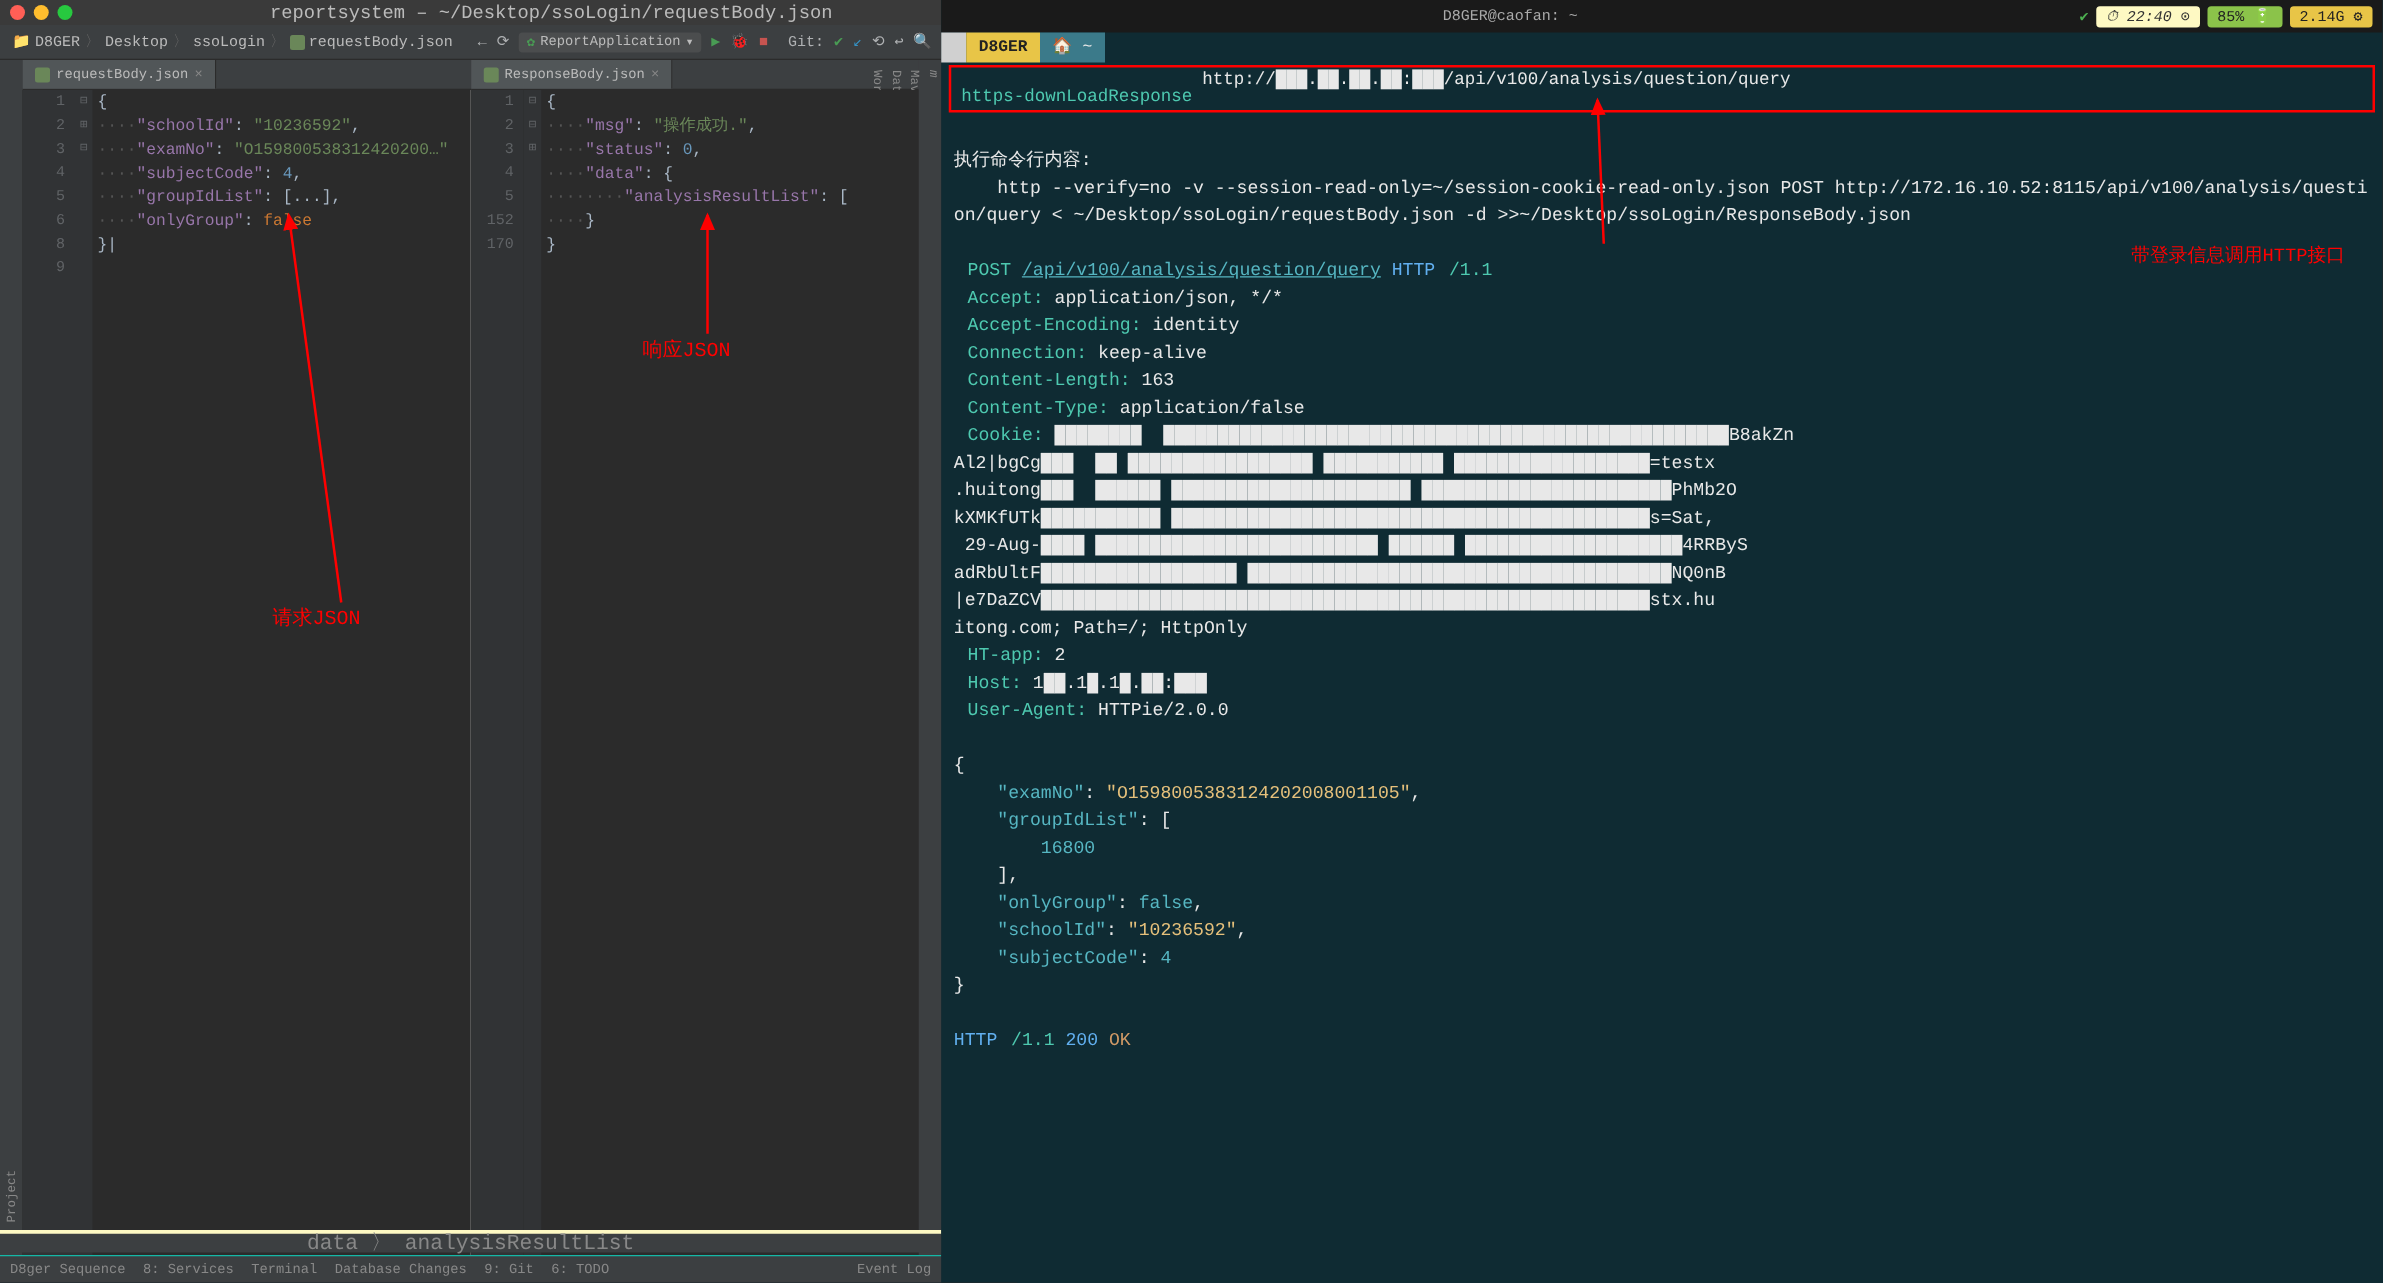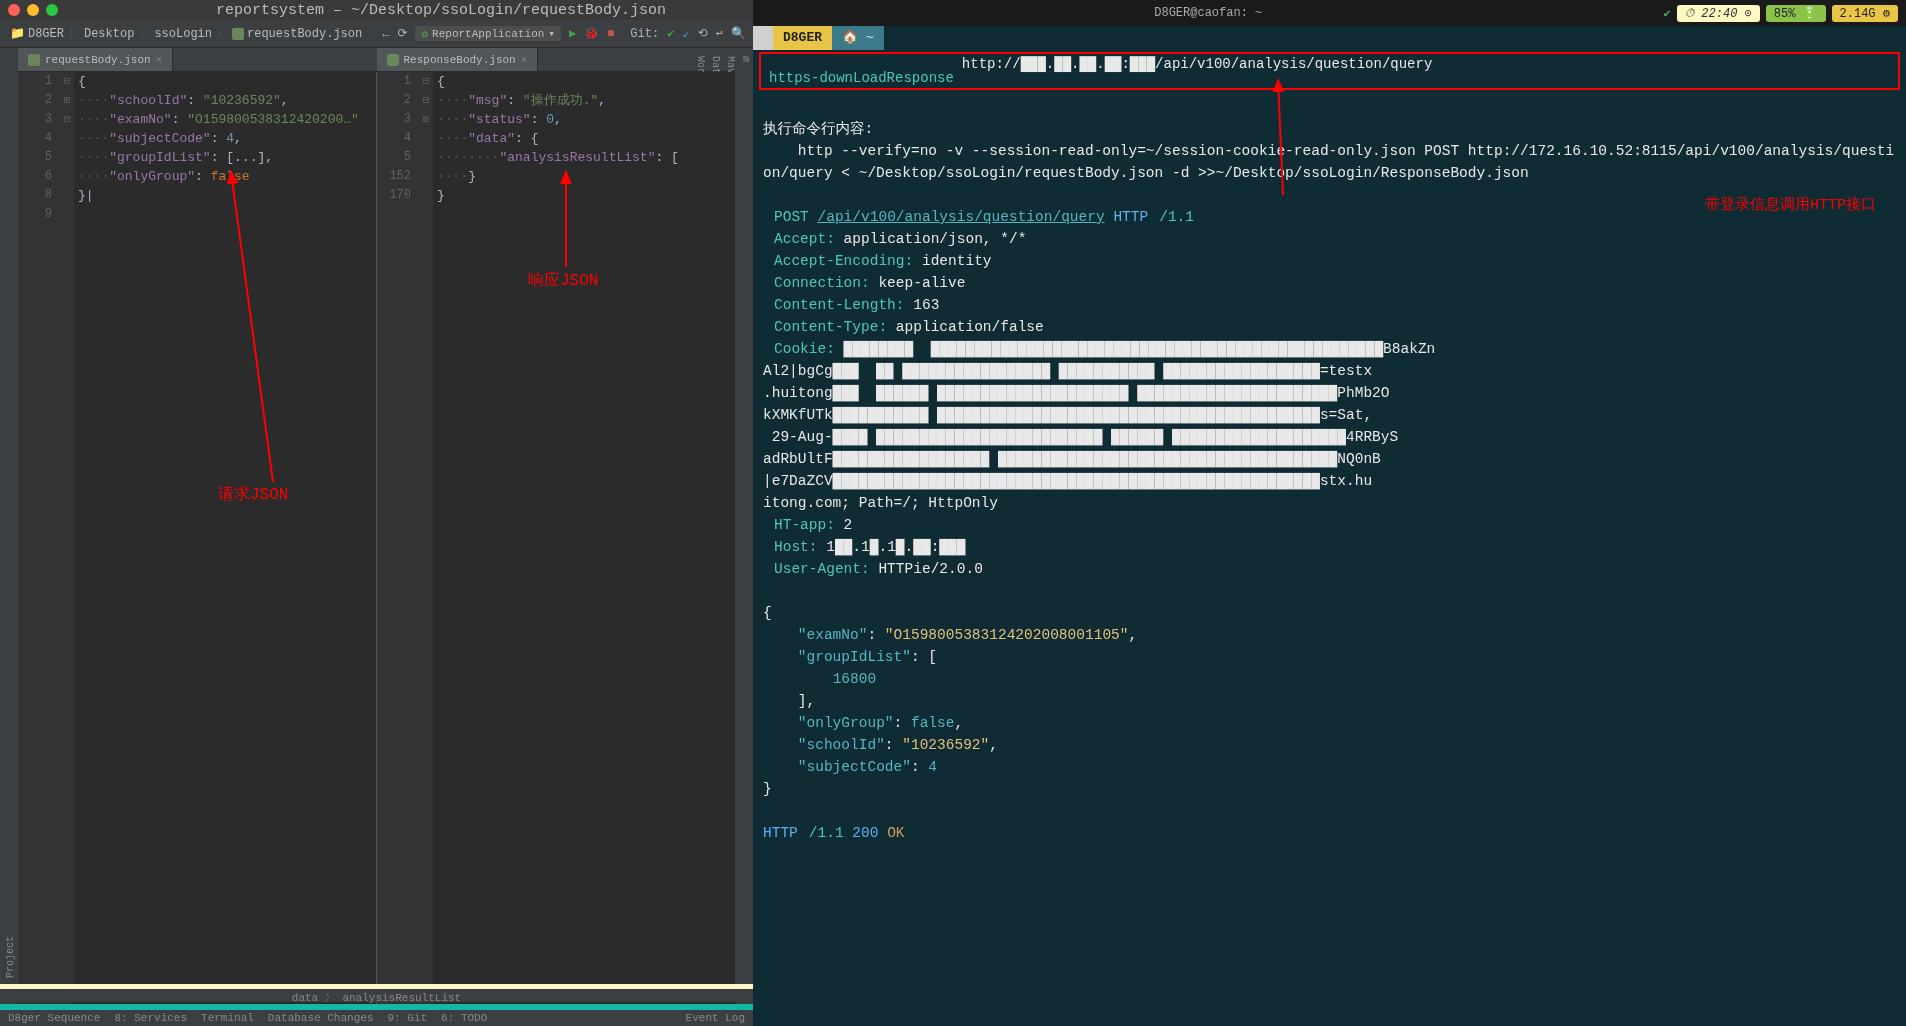--- a/index.html
+++ b/index.html
@@ -65,26 +65,26 @@
   background: #3c3f41; font-size: 10px; color: #888;
   writing-mode: vertical-rl; display: flex; flex-direction: column;
 }
 .sidebar-strip-left { left: 0; }
 .sidebar-strip-right { right: 0; }
 .vstrip-item { padding: 8px 2px; transform: rotate(180deg); }
 .vstrip-item-r { padding: 8px 2px; }
 .annotation { position: absolute; color: #ff0000; font-size: 16px; font-weight: 500; pointer-events: none; }
 .arrow-svg { position: absolute; pointer-events: none; }
 .bottom-status {
-  height: 22px; background: #3c3f41; border-top: 6px solid #14b8a6;
+  height: 22px; background: #3c3f41; border-top: 1px solid #14b8a6;
   display: flex; align-items: center; font-size: 11px; color: #888; padding: 0 8px; gap: 14px;
 }
 .bottom-path { position: absolute; bottom: 24px; left: 0; right: 0; height: 18px;
-  background: #3c3f41; color: #888; font-size: 11px; text-align: center; line-height: 18px;
-  border-top: 5px solid #fef9c3;
+  background: #3c3f41; color: #888; font-size: 17px; text-align: center; line-height: 18px;
+  border-top: 3px solid #fef9c3;
 }
 .right-pane {
   flex: 1; background: #0f2b33; color: #cdd9e5;
   display: flex; flex-direction: column; font-size: 14px;
 }
 .term-status {
   height: 26px; display: flex; align-items: center; background: #1a1a1a;
   padding: 0; font-size: 12px;
 }
 .term-status-left { flex: 1; text-align: center; color: #aaa; }
@@ -258,21 +258,21 @@
     <svg class="arrow-svg" style="left:0;top:0;width:100%;height:100%">
       <defs>
           <marker id="ah" markerWidth="8" markerHeight="8" refX="6" refY="3" orient="auto">
             <polygon points="0 0, 7 3, 0 6" fill="#ff0000"></polygon>
           </marker>
         </defs>
       <line x1="255" y1="410" x2="213" y2="100" stroke="#ff0000" stroke-width="2" marker-end="url(#ah)"></line>
       <line x1="548" y1="195" x2="548" y2="100" stroke="#ff0000" stroke-width="2" marker-end="url(#ah)"></line>
     </svg>
     <div class="annotation" style="left:200px;top:412px">请求JSON</div>
-    <div class="annotation" style="left:510px;top:198px">响应JSON</div>
+    <div class="annotation" style="left:496px;top:198px">响应JSON</div>
   </div>
 
   <div class="bottom-path">data 〉 analysisResultList</div>
   <div class="bottom-status">
     <span>D8ger Sequence</span>
     <span>8: Services</span>
     <span>Terminal</span>
     <span>Database Changes</span>
     <span>9: Git</span>
     <span>6: TODO</span>

